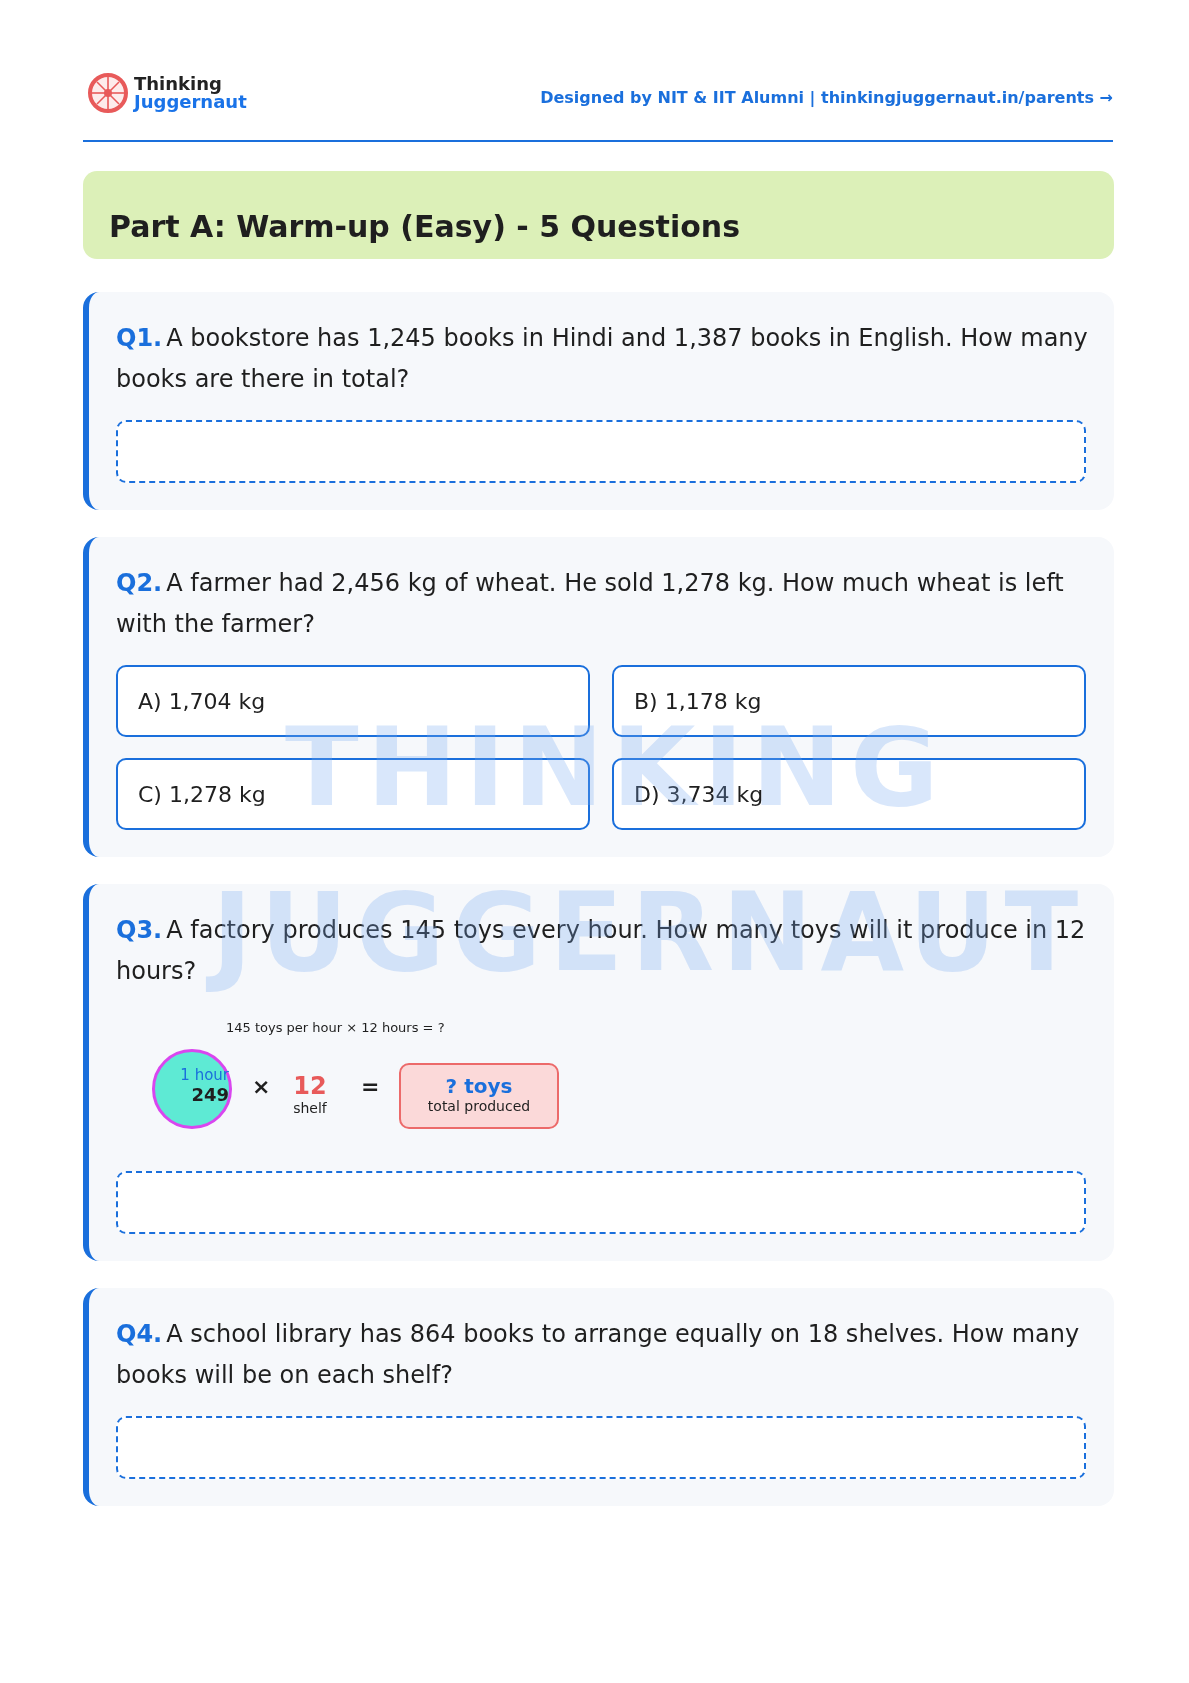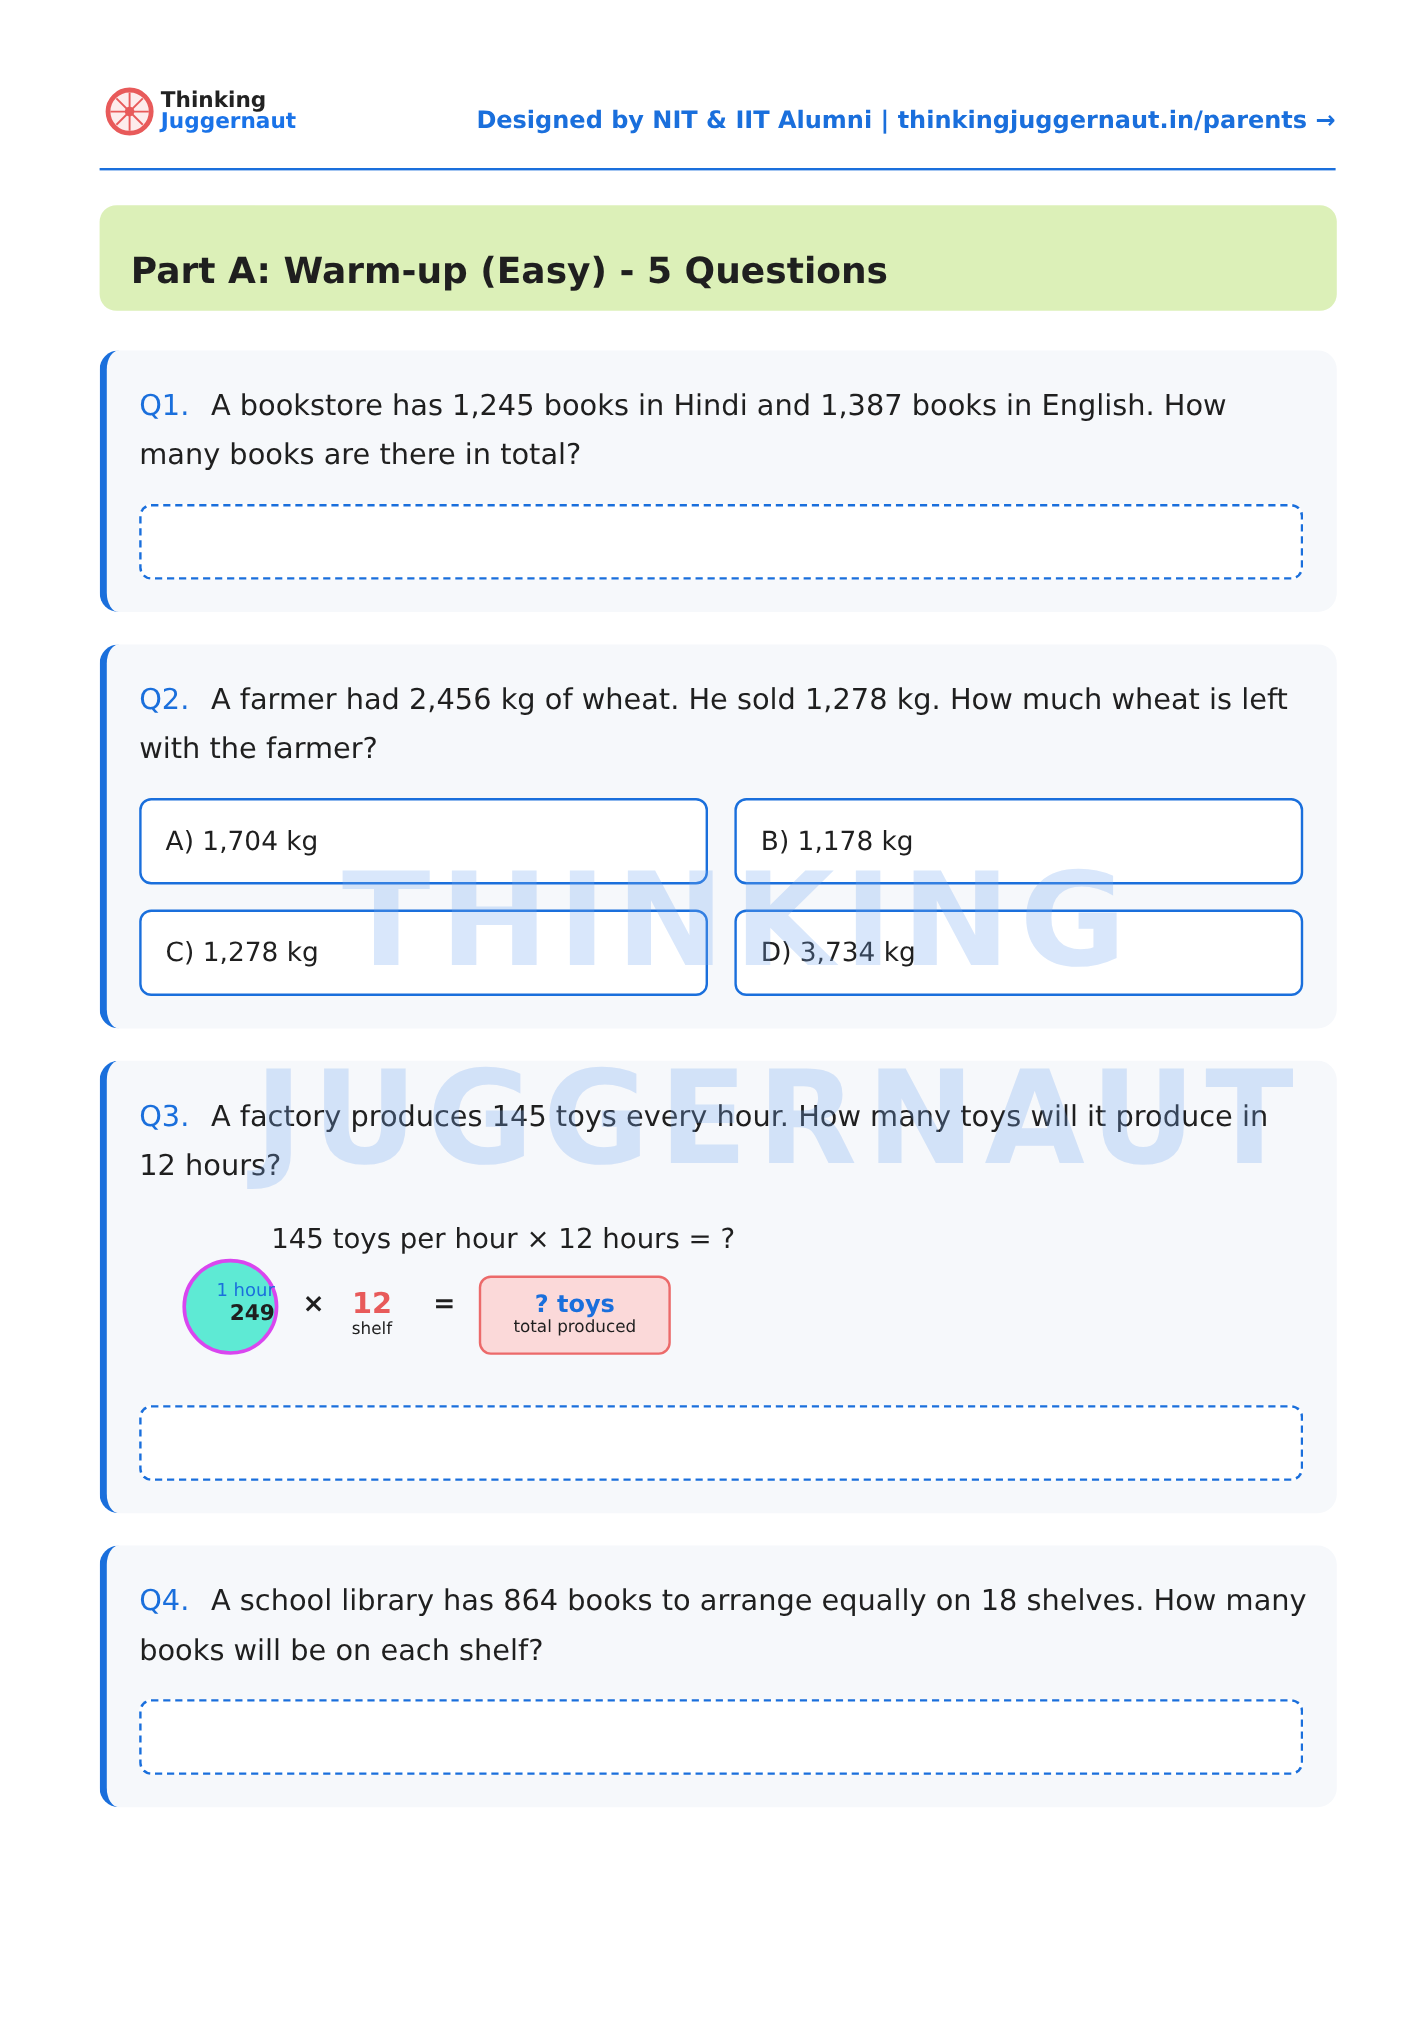--- a/index.html
+++ b/index.html
@@ -5,36 +5,36 @@
   * { box-sizing: border-box; margin: 0; padding: 0; }
   html, body { width: 1189px; height: 1683px; background: #ffffff; overflow: hidden; }
   body { font-family: "DejaVu Sans", sans-serif; color: #1a1a1a; position: relative; }
 
   .header { position: absolute; left: 83px; top: 70px; width: 1030px; height: 75px; }
   .logo { position: absolute; left: 4px; top: 2px; display: flex; align-items: center; }
   .logo-wheel { width: 42px; height: 42px; }
   .logo-text { margin-left: 5px; line-height: 18px; font-weight: bold; font-size: 18px; }
   .logo-text .l1 { color: #222; display: block; }
   .logo-text .l2 { color: #1a73e8; display: block; }
-  .tagline { position: absolute; right: 0; top: 18px; font-size: 20px; font-weight: bold; color: #1a6fdc; }
+  .tagline { position: absolute; right: 0; top: 18px; font-size: 16px; font-weight: bold; color: #1a6fdc; }
   .header-rule { position: absolute; left: 0; right: 0; top: 70px; height: 2px; background: #1a6fdc; }
 
   .part-banner { position: absolute; left: 83px; top: 171px; width: 1031px; height: 88px; background: #dcf0b8; border-radius: 14px; display: flex; align-items: center; padding-left: 26px; }
   .part-banner h1 { font-size: 30px; font-weight: bold; color: #1f1f1f; margin-top: 22px; }
 
   .qcard { position: absolute; left: 83px; width: 1031px; background: #f6f8fb; border-radius: 16px; border-left: 6px solid #1a6fdc; }
   .qtext { position: absolute; left: 27px; right: 20px; font-size: 24px; line-height: 41px; color: #1f1f1f; }
-  .qnum { color: #1a6fdc; font-weight: normal; margin-right: 18px; }
+  .qnum { color: #1a6fdc; font-weight: bold; margin-right: 4px; }
   .answer-box { position: absolute; left: 27px; width: 970px; height: 63px; border: 2.5px dashed #1a6fdc; border-radius: 10px; background: #ffffff; }
 
   .option { position: absolute; width: 474px; height: 72px; border: 2.5px solid #1a6fdc; border-radius: 10px; background: #ffffff; display: flex; align-items: center; padding-left: 20px; font-size: 22px; color: #1f1f1f; }
 
   .watermark { position: absolute; font-size: 108px; font-weight: bold; color: rgba(120,170,240,0.28); letter-spacing: 8px; pointer-events: none; white-space: nowrap; z-index: 5; }
 
-  .eq-caption { position: absolute; left: 226px; top: 1020px; font-size: 23px; color: #1f1f1f; }
+  .eq-caption { position: absolute; left: 226px; top: 1020px; font-size: 13px; color: #1f1f1f; }
   .hour-circle { position: absolute; left: 152px; top: 1049px; width: 80px; height: 80px; border: 3px solid #d946ef; border-radius: 50%; background: #5eead4; text-align: right; }
   .hour-circle .hl { display: block; font-size: 15px; color: #1a6fdc; margin-top: 14px; }
   .hour-circle .hv { display: block; font-size: 18px; font-weight: bold; color: #1f1f1f; }
   .op { position: absolute; font-size: 22px; font-weight: bold; color: #1f1f1f; }
   .twelve { position: absolute; left: 288px; top: 1072px; width: 44px; text-align: center; }
   .twelve .tv { display: block; font-size: 24px; font-weight: bold; color: #e85a5a; line-height: 28px; }
   .twelve .tu { display: block; font-size: 14px; color: #1f1f1f; }
   .result-box { position: absolute; left: 399px; top: 1063px; width: 160px; height: 66px; background: #fbd9d9; border: 2.5px solid #ec6a6a; border-radius: 10px; text-align: center; }
   .result-box .rv { display: block; font-size: 20px; font-weight: bold; color: #1a6fdc; margin-top: 9px; }
   .result-box .rl { display: block; font-size: 14px; color: #1f1f1f; }

